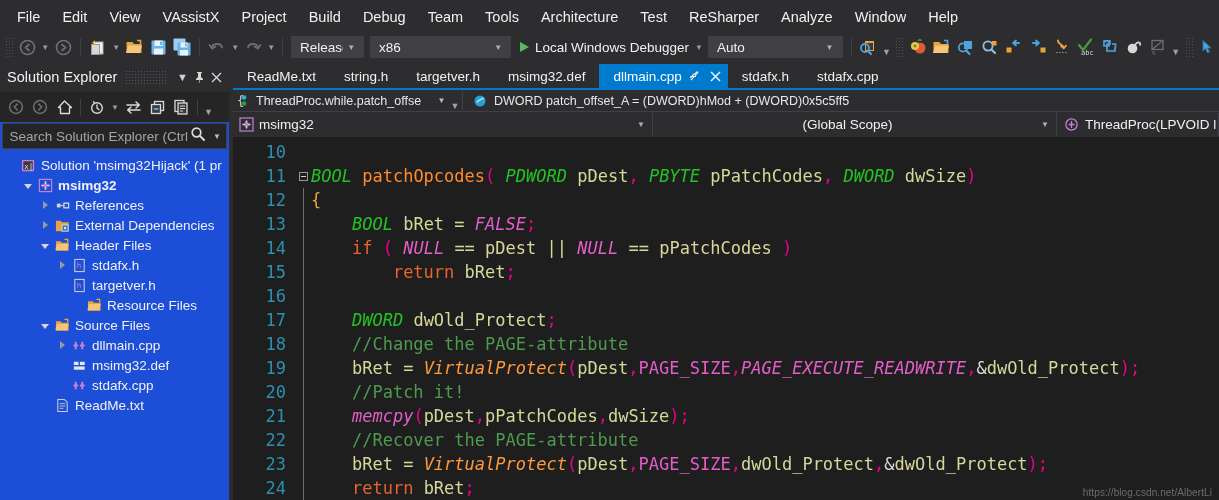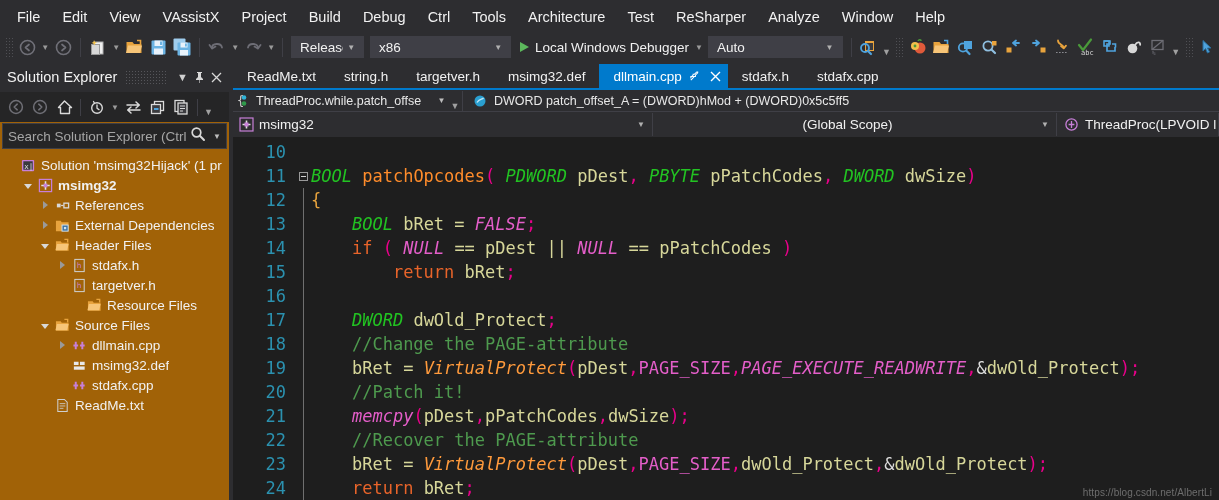--- a/index.html
+++ b/index.html
@@ -82,21 +82,22 @@
     margin-right: 6px;
   }
 
   
   .body { flex: 1; display: flex; min-height: 0; background: #2d2d30; }
 
   
   .sol-panel {
     width: 229px; min-width: 229px;
     display: flex; flex-direction: column;
-    background: #a16207;
+    background: #1d4ed8;
+    text-align: right;
   }
   .sol-header {
     height: 30px; min-height: 30px;
     display: flex; align-items: center;
     padding: 0 4px 0 7px; background: #2d2d30;
   }
   .sol-title { font-size: 14.5px; color: #f1f1f1; white-space: nowrap; }
   .sol-dots {
     flex: 1; height: 14px; margin: 0 8px;
     background-image: radial-gradient(#55555a 0.8px, transparent 0.9px);
@@ -246,21 +247,21 @@
 <div class="app">
 
   <div class="menubar" id="menubar">
       <div class="menu-item">File</div>
       <div class="menu-item">Edit</div>
       <div class="menu-item">View</div>
       <div class="menu-item">VAssistX</div>
       <div class="menu-item">Project</div>
       <div class="menu-item">Build</div>
       <div class="menu-item">Debug</div>
-      <div class="menu-item">Ctrl</div>
+      <div class="menu-item">Team</div>
       <div class="menu-item">Tools</div>
       <div class="menu-item">Architecture</div>
       <div class="menu-item">Test</div>
       <div class="menu-item">ReSharper</div>
       <div class="menu-item">Analyze</div>
       <div class="menu-item">Window</div>
       <div class="menu-item">Help</div>
     </div>
 
   <div class="toolbar">

